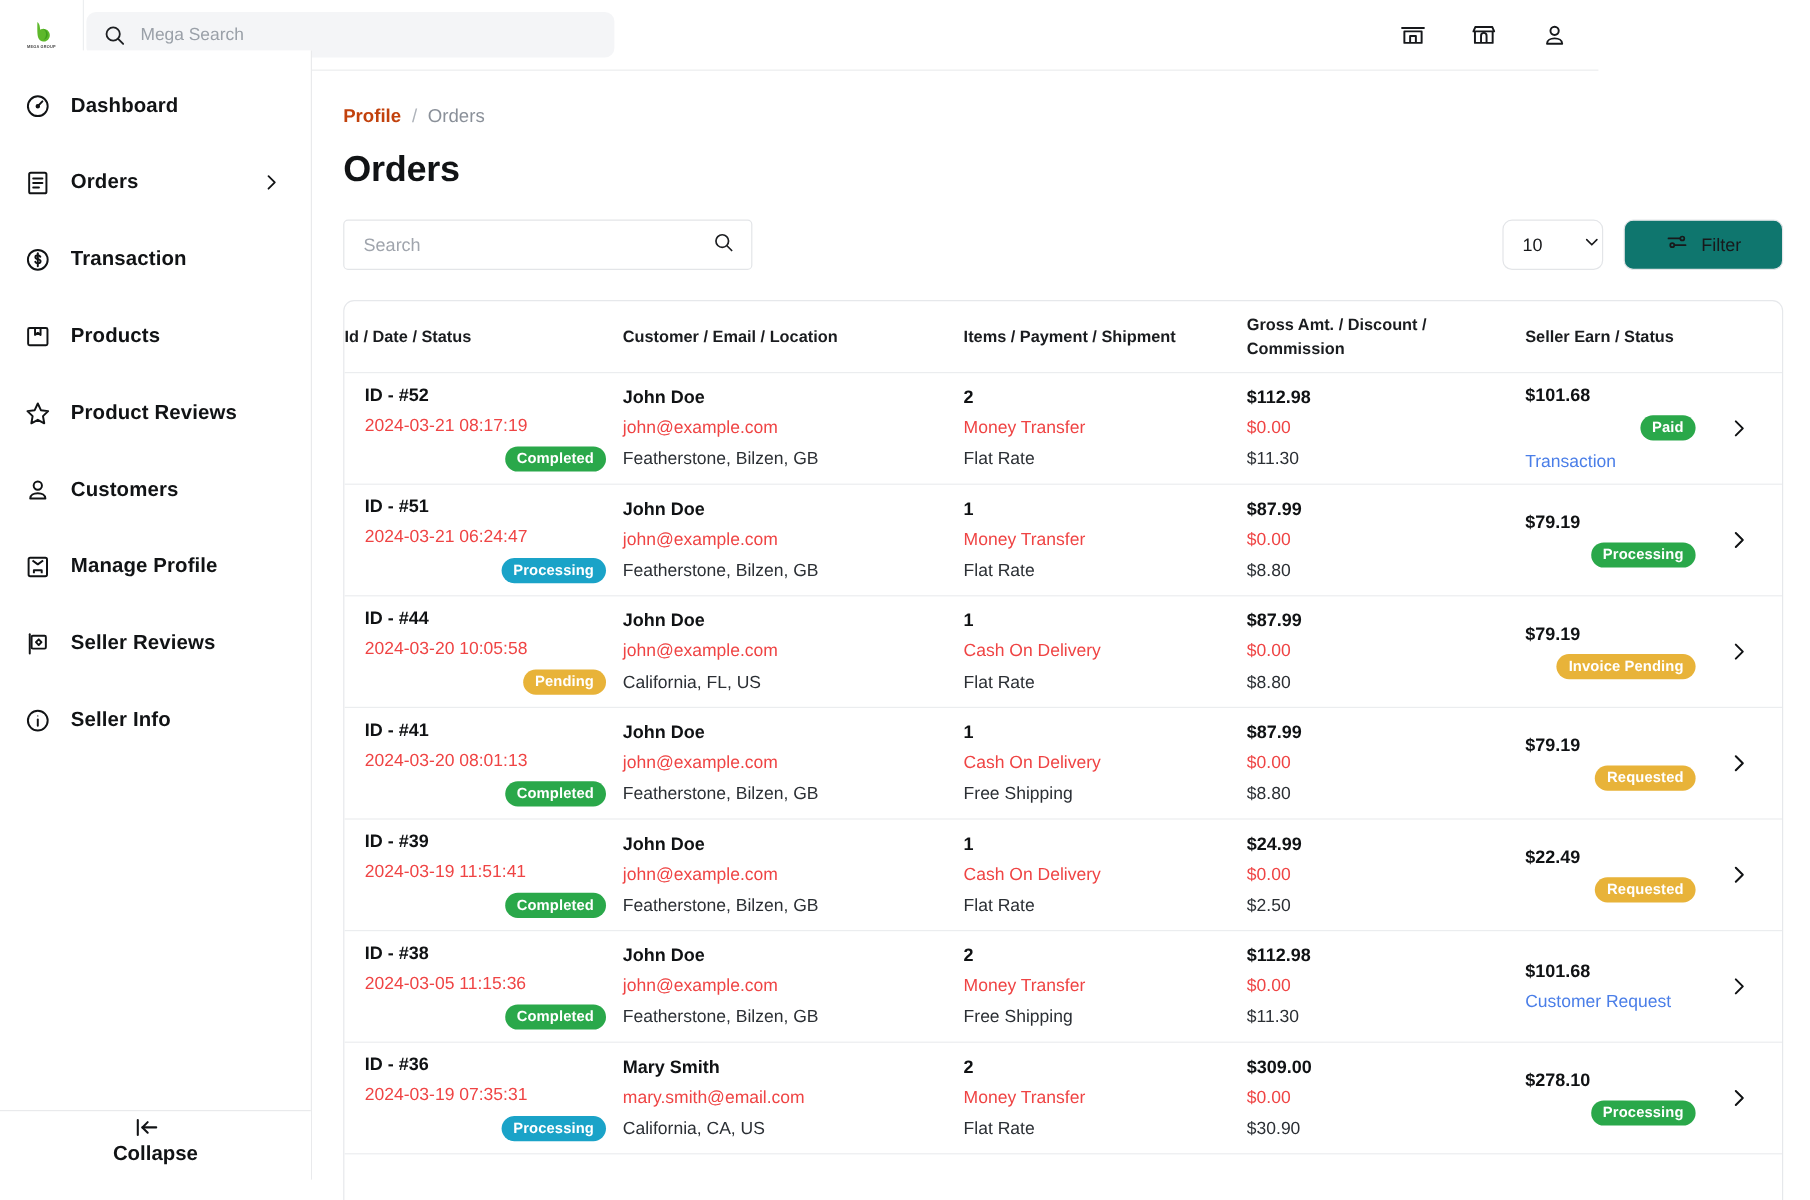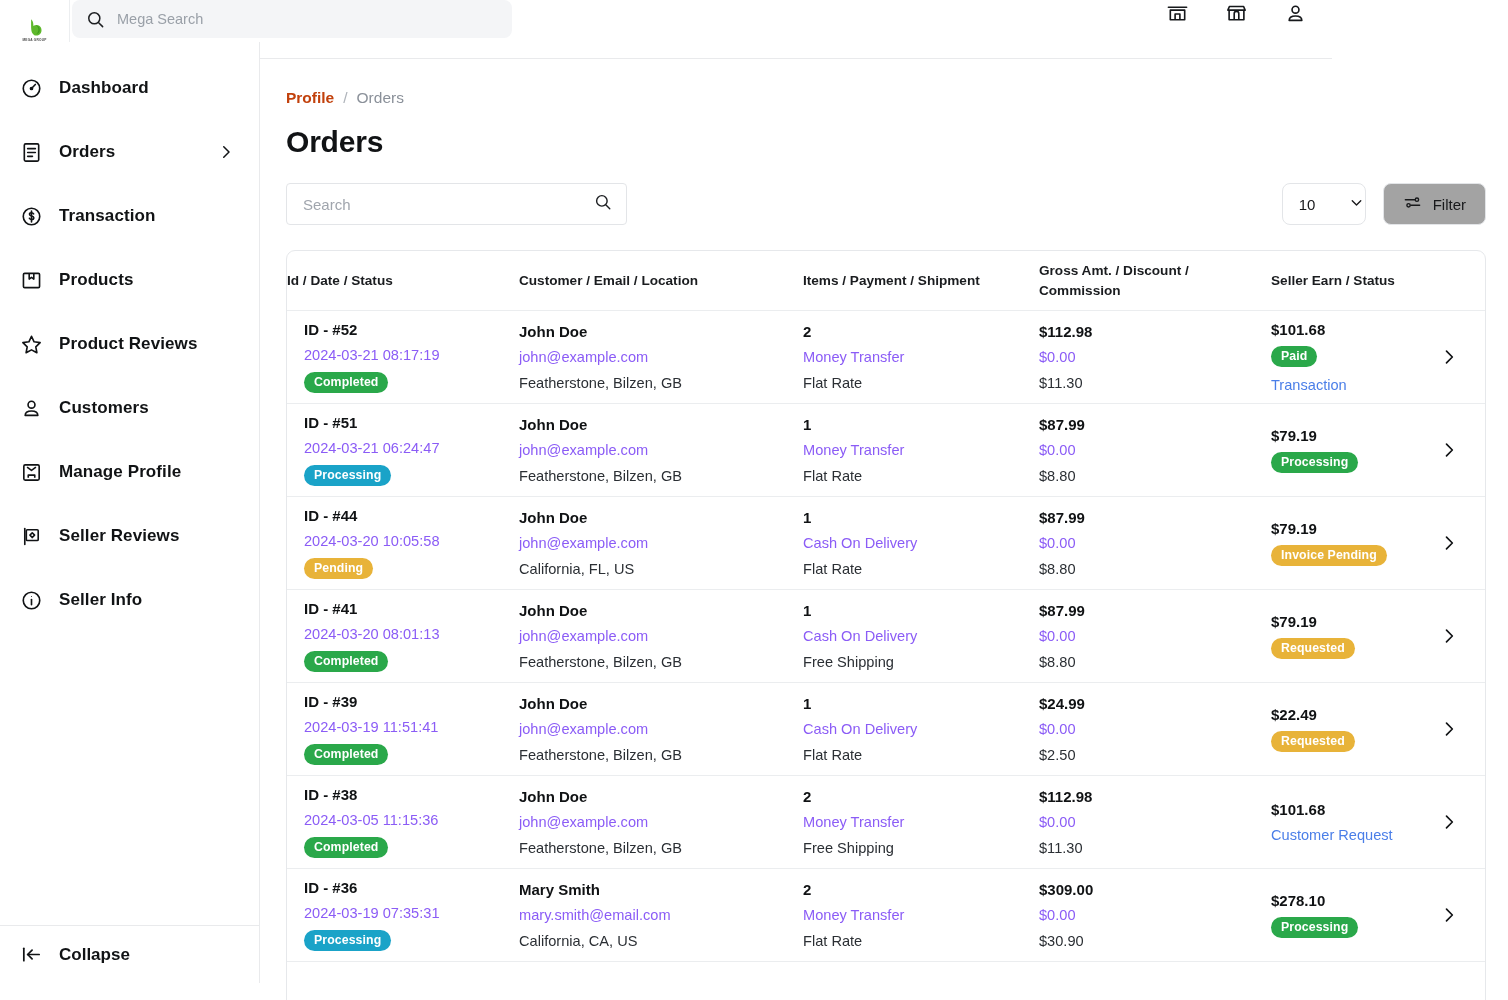--- a/index.html
+++ b/index.html
@@ -10,21 +10,21 @@
     font-family: "Liberation Sans", sans-serif;
     color: #18191b;
   }
 
   
   .topbar {
     position: absolute; top: 0; left: 0;
     width: 1332px; height: 59px;
     background: #ffffff;
     border-bottom: 1px solid #e9eaec;
-    display: flex; align-items: flex-start;
+    display: flex; align-items: center;
   }
   .logo-wrap {
     width: 70px; height: 59px;
     display: flex; align-items: center; justify-content: center;
     border-right: 1px solid #eceef0;
     flex: 0 0 70px;
   }
   .logo {
     width: 34px; height: 34px;
     display: flex; flex-direction: column;
@@ -88,21 +88,21 @@
   }
   .nav-item .ni-chev {
     margin-left: auto; display: flex; align-items: center;
   }
 
   .sidebar-footer {
     position: absolute; left: 0; bottom: 0;
     width: 100%; height: 58px;
     border-top: 1px solid #e9eaec;
     display: flex; align-items: center;
-    padding: 0 18px; cursor: pointer; background: #fff;
+    padding: 0 18px; cursor: pointer; background: #fff; flex-direction: column;
   }
   .sidebar-footer .sf-icon {
     width: 26px; height: 26px; flex: 0 0 26px;
     display:flex; align-items:center; justify-content:center;
     margin-right: 15px;
   }
   .sidebar-footer .sf-label {
     font-size: 17px; font-weight: 600; color: #111315;
   }
 
@@ -146,24 +146,24 @@
     margin-left: auto; display: flex; align-items: center; gap: 17px;
   }
   .page-size {
     width: 84px; height: 42px;
     border: 1px solid #e3e5e8; border-radius: 8px;
     display: flex; align-items: center; justify-content: space-between;
     padding: 0 0 0 16px; cursor: pointer; background:#fff;
   }
   .page-size .ps-val { font-size: 15px; color: #18191b; }
   .filter-btn {
-    height: 42px; padding: 0 19px;
+    height: 42px; padding: 0 34px;
     border: 1px solid #e3e5e8; border-radius: 8px;
     display: flex; align-items: center; gap: 11px;
-    cursor: pointer; background: #a3a3a3;
+    cursor: pointer; background: #0f766e;
   }
   .filter-btn .fb-label { font-size: 15px; color: #18191b; }
 
   
   .table-card {
     border: 1px solid #e6e8eb;
     border-radius: 9px;
     overflow: hidden;
     background: #fff;
   }
@@ -181,32 +181,32 @@
   .cell { padding-right: 14px; }
   .c-id    { flex: 0 0 232px; padding-left: 17px; }
   .c-cust  { flex: 0 0 284px; }
   .c-items { flex: 0 0 236px; }
   .c-gross { flex: 0 0 232px; }
   .c-earn  { flex: 1 1 auto; }
   .c-chev  { flex: 0 0 58px; display: flex; align-items: center; justify-content: center; cursor: pointer; }
 
   .t-body .t-row { min-height: 93px; }
   .l1 { font-size: 15px; font-weight: 700; color: #101214; line-height: 1.0; }
-  .l2 { font-size: 14.6px; color: #8b5cf6; line-height: 1.0; margin-top: 11px; }
+  .l2 { font-size: 14.6px; color: #ef4444; line-height: 1.0; margin-top: 11px; }
   .l3 { font-size: 14.6px; color: #2b2f34; line-height: 1.0; margin-top: 12px; }
 
   .stack { display: flex; flex-direction: column; justify-content: center; }
 
   .badge {
     display: inline-block;
     font-size: 12.3px; font-weight: 700; color: #fff;
     border-radius: 11px; padding: 4px 10px 4.5px;
     line-height: 1; letter-spacing: .1px;
   }
-  .badge-wrap { margin-top: 9px; }
+  .badge-wrap { margin-top: 9px; text-align: right; }
   .link {
     font-size: 14.6px; color: #4a7ee8; cursor: pointer;
     line-height: 1; margin-top: 11px; display: inline-block;
   }
   .earn-amt { font-size: 15px; font-weight: 700; color: #101214; line-height: 1; }
 </style>
 </head>
 <body>
 
 <div class="topbar">

